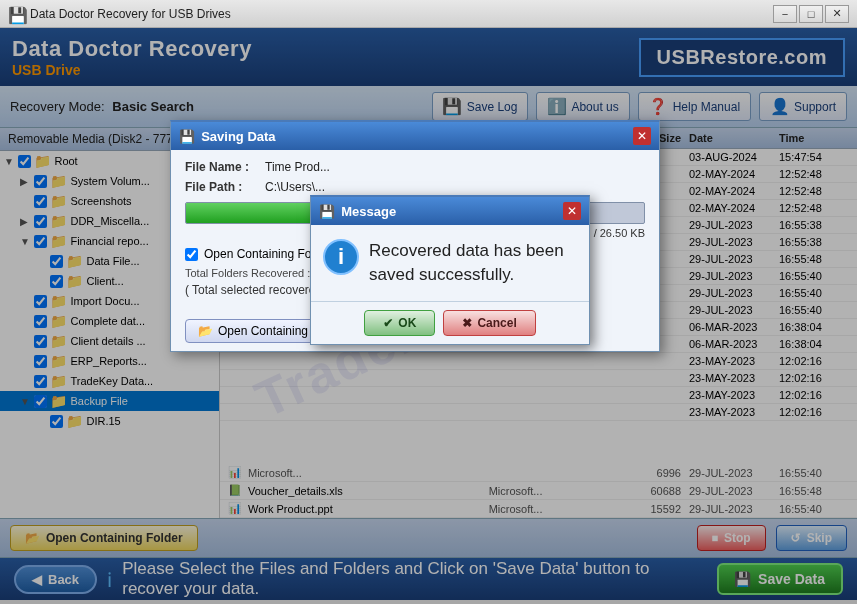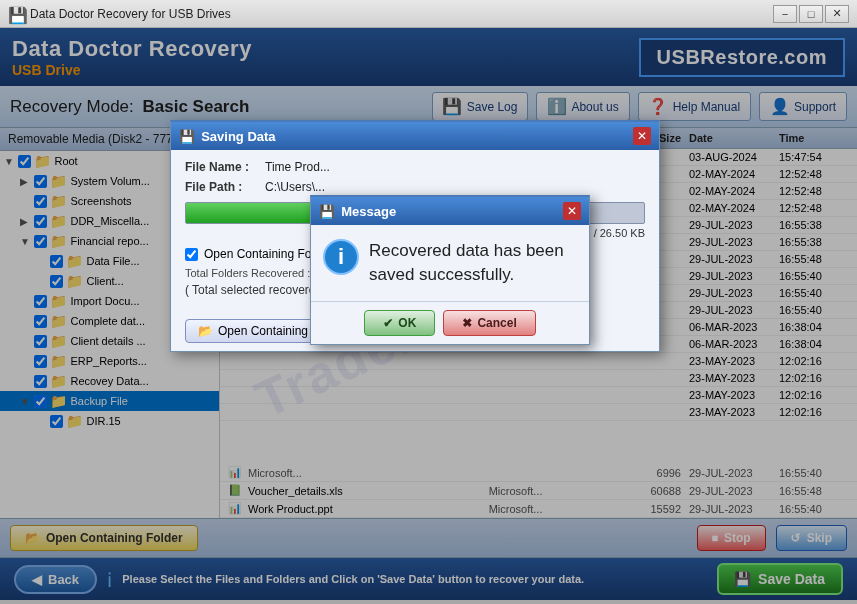--- a/index.html
+++ b/index.html
@@ -47,21 +47,21 @@
 
     
     .toolbar {
       background: linear-gradient(to bottom, #d8e8f8, #b8d0ee);
       padding: 6px 10px;
       display: flex;
       align-items: center;
       gap: 8px;
       border-bottom: 1px solid #8ab;
     }
-    .recovery-mode { font-size: 17px; color: #222; flex: 1; font-weight: 500; }
+    .recovery-mode { font-size: 13px; color: #222; flex: 1; font-weight: 500; }
     .toolbar-btn {
       display: flex; align-items: center; gap: 4px;
       background: linear-gradient(to bottom, #fff, #e0e8f8);
       border: 1px solid #7a9fc8;
       border-radius: 3px;
       padding: 4px 10px;
       font-size: 12px;
       cursor: pointer;
       color: #1a3f7a;
       font-weight: 500;
@@ -176,21 +176,21 @@
       background: linear-gradient(to bottom, #5090d8, #2060a8);
       border: 2px solid #80b0f0;
       border-radius: 20px;
       padding: 5px 16px;
       color: white;
       font-size: 13px;
       font-weight: bold;
       cursor: pointer;
     }
     .status-info-icon { color: #60c0ff; font-size: 20px; }
-    .status-text { flex: 1; color: white; font-size: 11px; font-weight: bold; }
+    .status-text { flex: 1; color: white; font-size: 17px; }
     .save-data-btn {
       display: flex; align-items: center; gap: 6px;
       background: linear-gradient(to bottom, #50d050, #208020);
       border: 2px solid #80f080;
       border-radius: 6px;
       padding: 6px 16px;
       color: white;
       font-size: 14px;
       font-weight: bold;
       cursor: pointer;
@@ -435,21 +435,21 @@
     <div class="tree-item indent1">
       <span class="tree-expand">&nbsp;</span>
       <input type="checkbox" checked="" style="">
       <span class="folder-icon">📁</span>
       <span>ERP_Reports...</span>
     </div>
     <div class="tree-item indent1">
       <span class="tree-expand">&nbsp;</span>
       <input type="checkbox" checked="" style="">
       <span class="folder-icon">📁</span>
-      <span>Recovey Data...</span>
+      <span>TradeKey Data...</span>
     </div>
     <div class="tree-item indent1 highlighted">
       <span class="tree-expand">▼</span>
       <input type="checkbox" checked="" style="">
       <span class="folder-icon">📁</span>
       <span>Backup File</span>
     </div>
     <div class="tree-item indent2">
       <span class="tree-expand">&nbsp;</span>
       <input type="checkbox" checked="" style="">

